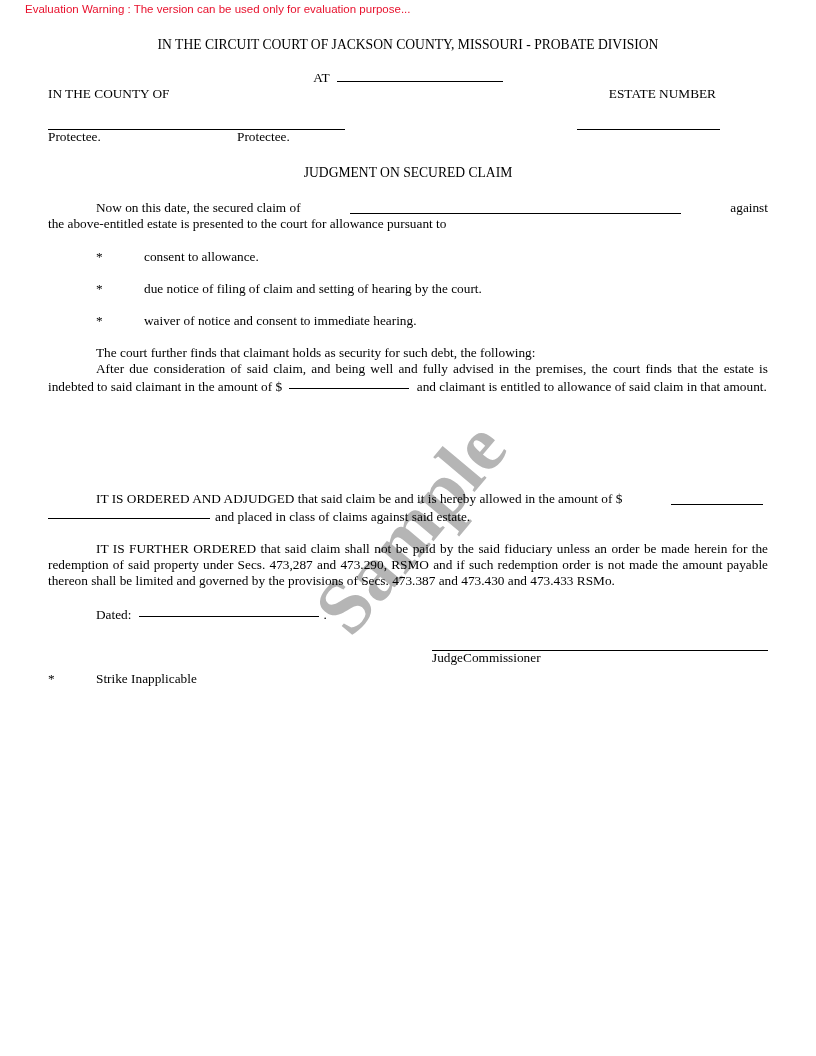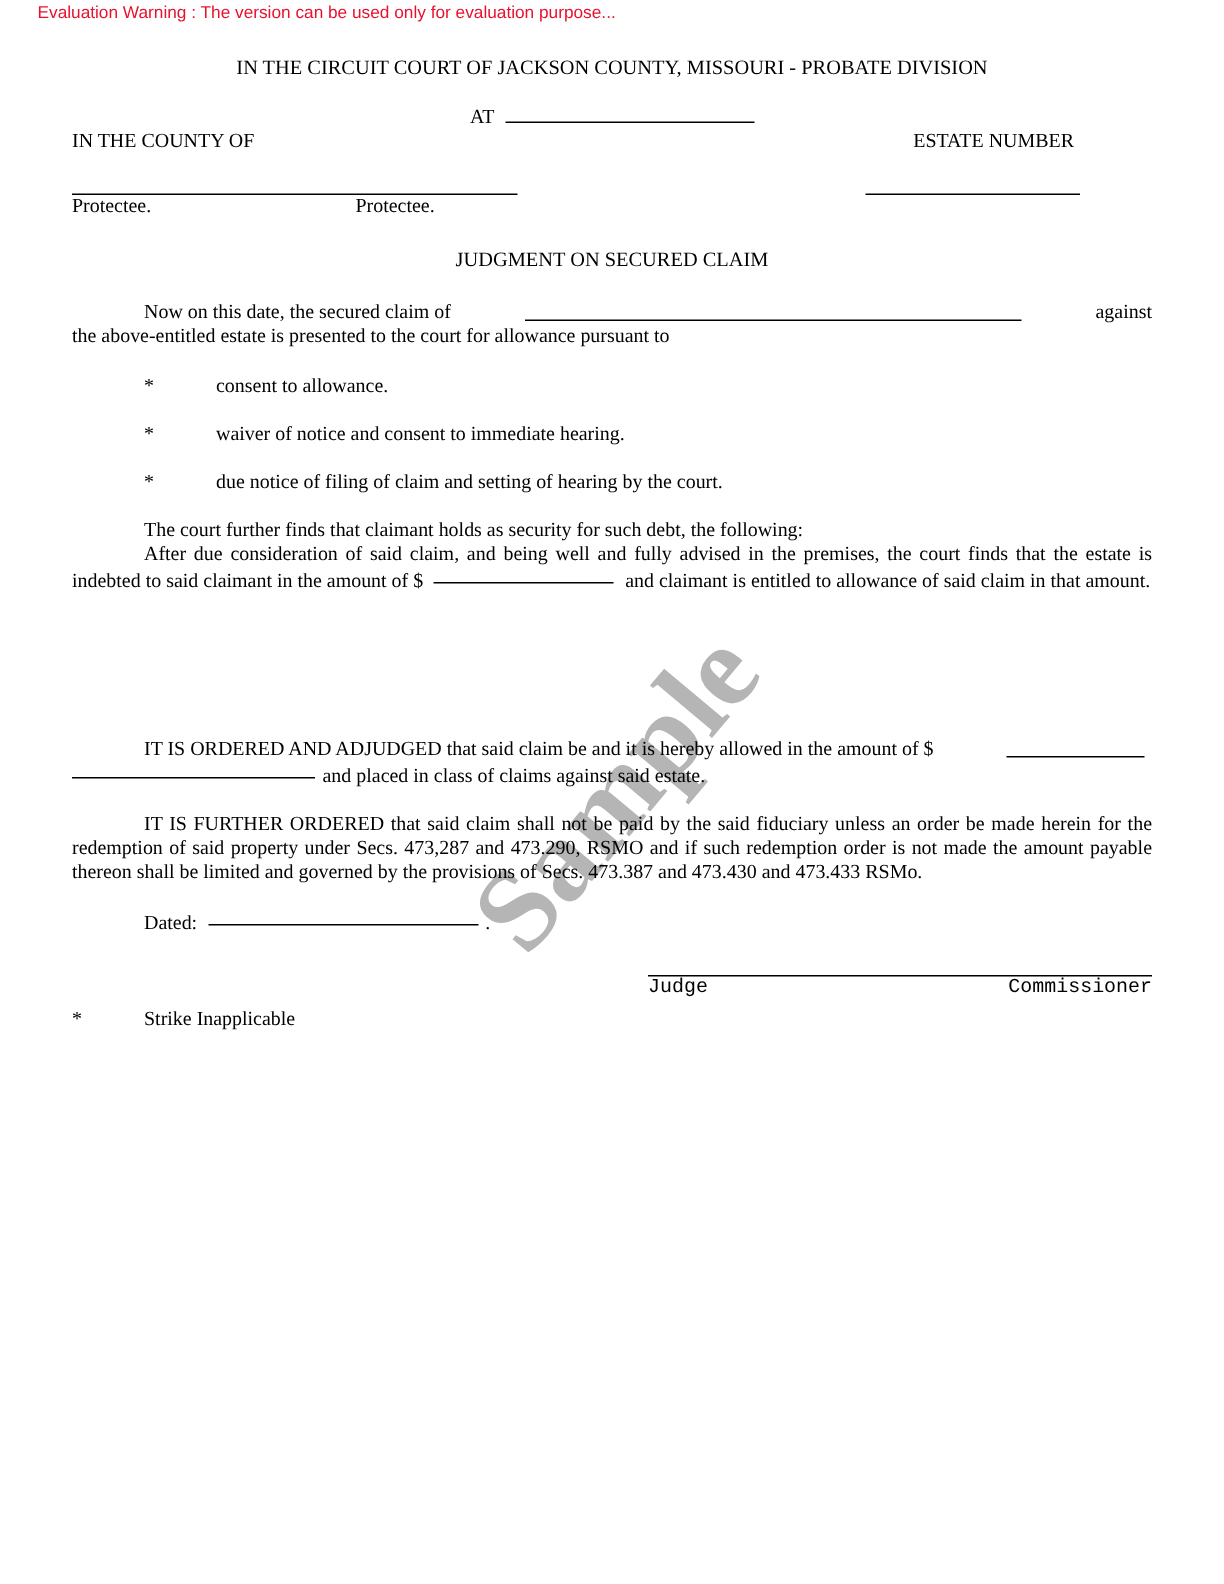--- a/index.html
+++ b/index.html
@@ -67,21 +67,21 @@
   .indent-first { text-indent: 48px; }
   .amount-blank { width: 120px; margin: 0 4px 2px 4px; }
   .security-para { margin-top: 15px; }
   .ordered-line1 { margin-top: 96px; }
   .class-blank { width: 162px; margin: 0 5px 2px 0; }
   .further-para { margin-top: 16px; }
   .dated-row { margin-top: 16px; padding-left: 48px; }
   .dated-blank { width: 180px; margin: 0 4px 2px 8px; }
   .sig-block { margin-top: 27px; margin-left: 384px; width: 336px; }
   .sig-line { border-top: 1px solid var(--ink); height: 0; }
-  .sig-labels { display: flex; justify-content: space-between; line-height: 14px; font-family: Liberation Mono, monospace; }
+  .sig-labels { display: flex; line-height: 14px; }
   .strike-row { margin-top: 6px; }
 </style>
 </head>
 <body>
 
 <div class="warning">Evaluation Warning : The version can be used only for evaluation purpose...</div>
 
 <div class="watermark">Sample</div>
 
 <div class="content">
@@ -116,24 +116,24 @@
     <span class="blank grow-blank"></span>
     <span>against</span>
   </div>
   <div>the above-entitled estate is presented to the court for allowance pursuant to</div>
 
   <div class="options">
     <div class="option">
       <span class="marker">*</span><span>consent to allowance.</span>
     </div>
     <div class="option">
-      <span class="marker">*</span><span>waiver of notice and consent to immediate hearing.</span>
+      <span class="marker">*</span><span>due notice of filing of claim and setting of hearing by the court.</span>
     </div>
     <div class="option">
-      <span class="marker">*</span><span>due notice of filing of claim and setting of hearing by the court.</span>
+      <span class="marker">*</span><span>waiver of notice and consent to immediate hearing.</span>
     </div>
   </div>
 
   <p class="para indent-first security-para">The court further finds that claimant holds as security for such debt, the following:</p>
 
   <p class="para justify indent-first">
     <span>After due consideration of said claim, and being well and fully advised in the premises, the court finds that the estate is indebted to said claimant in the amount of $</span>
     <span class="blank amount-blank"></span>
     <span>and claimant is entitled to allowance of said claim in that amount.</span>
   </p>

